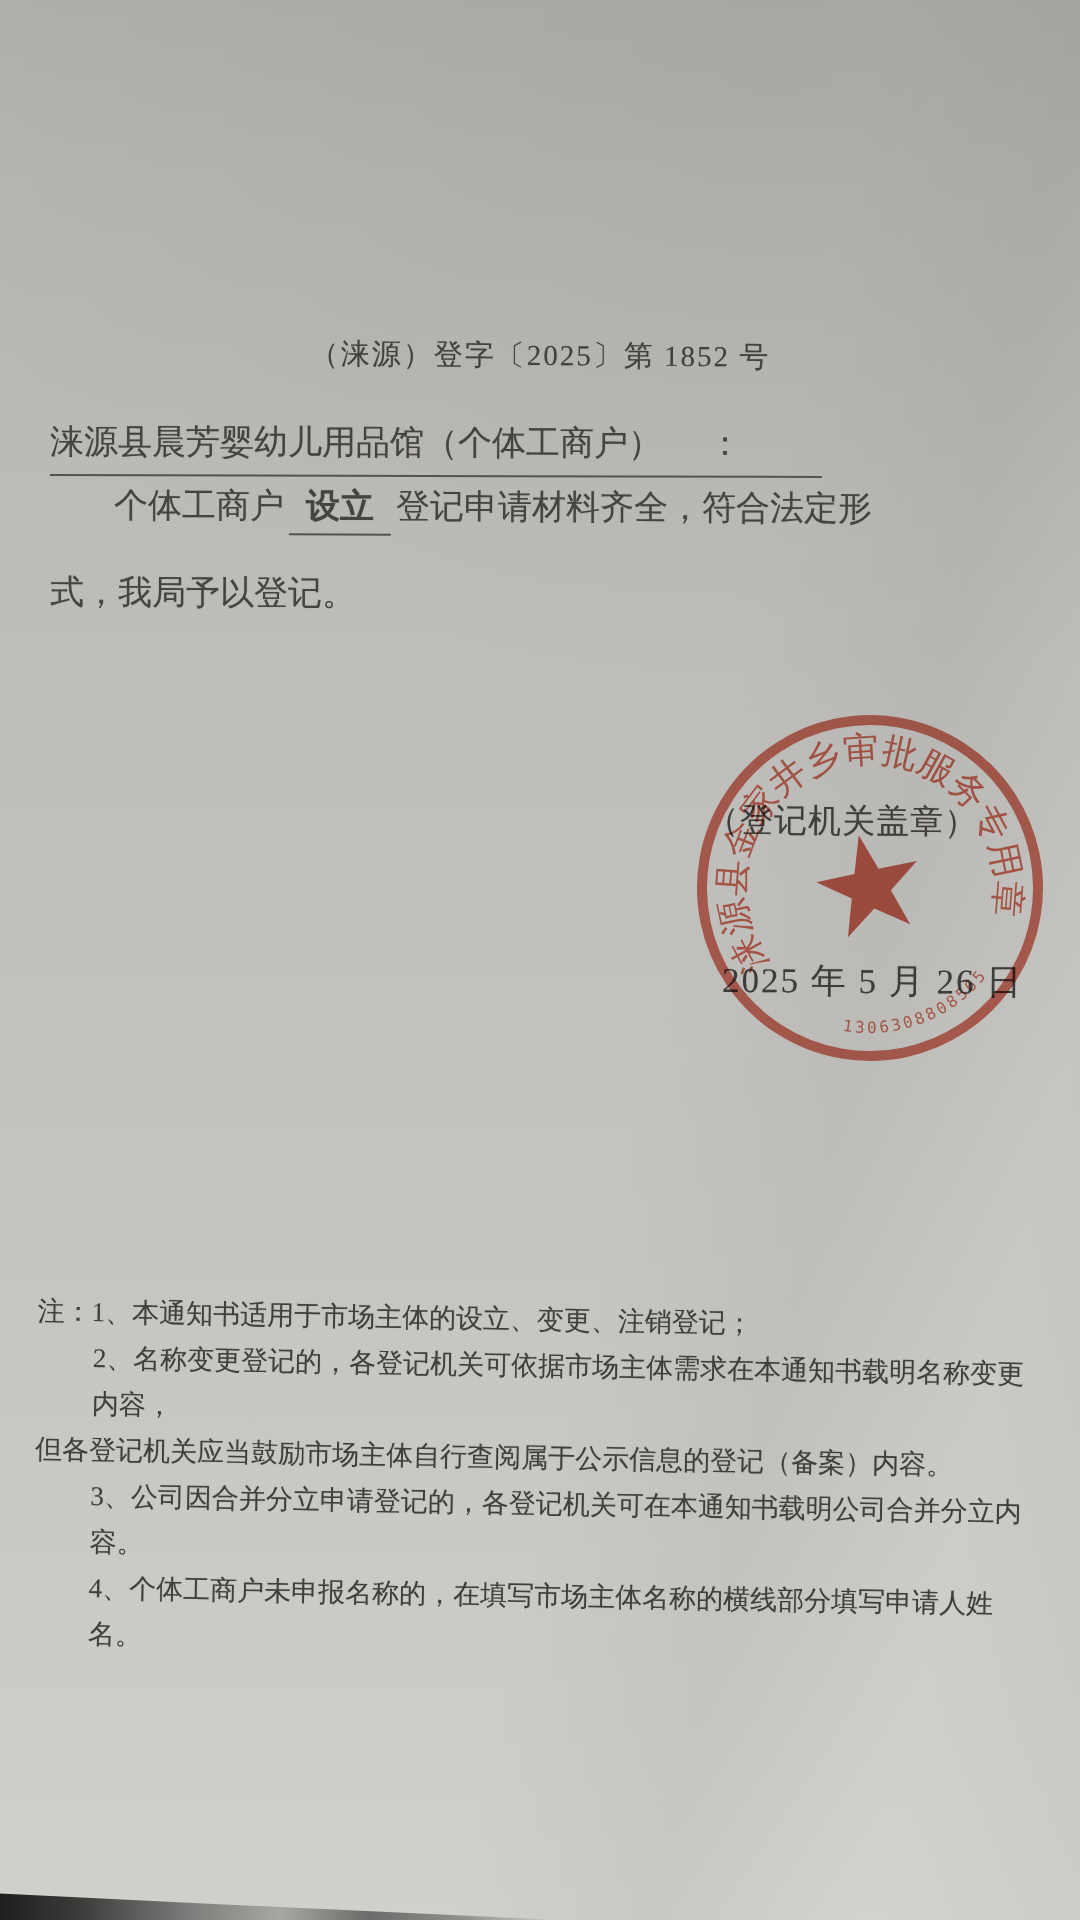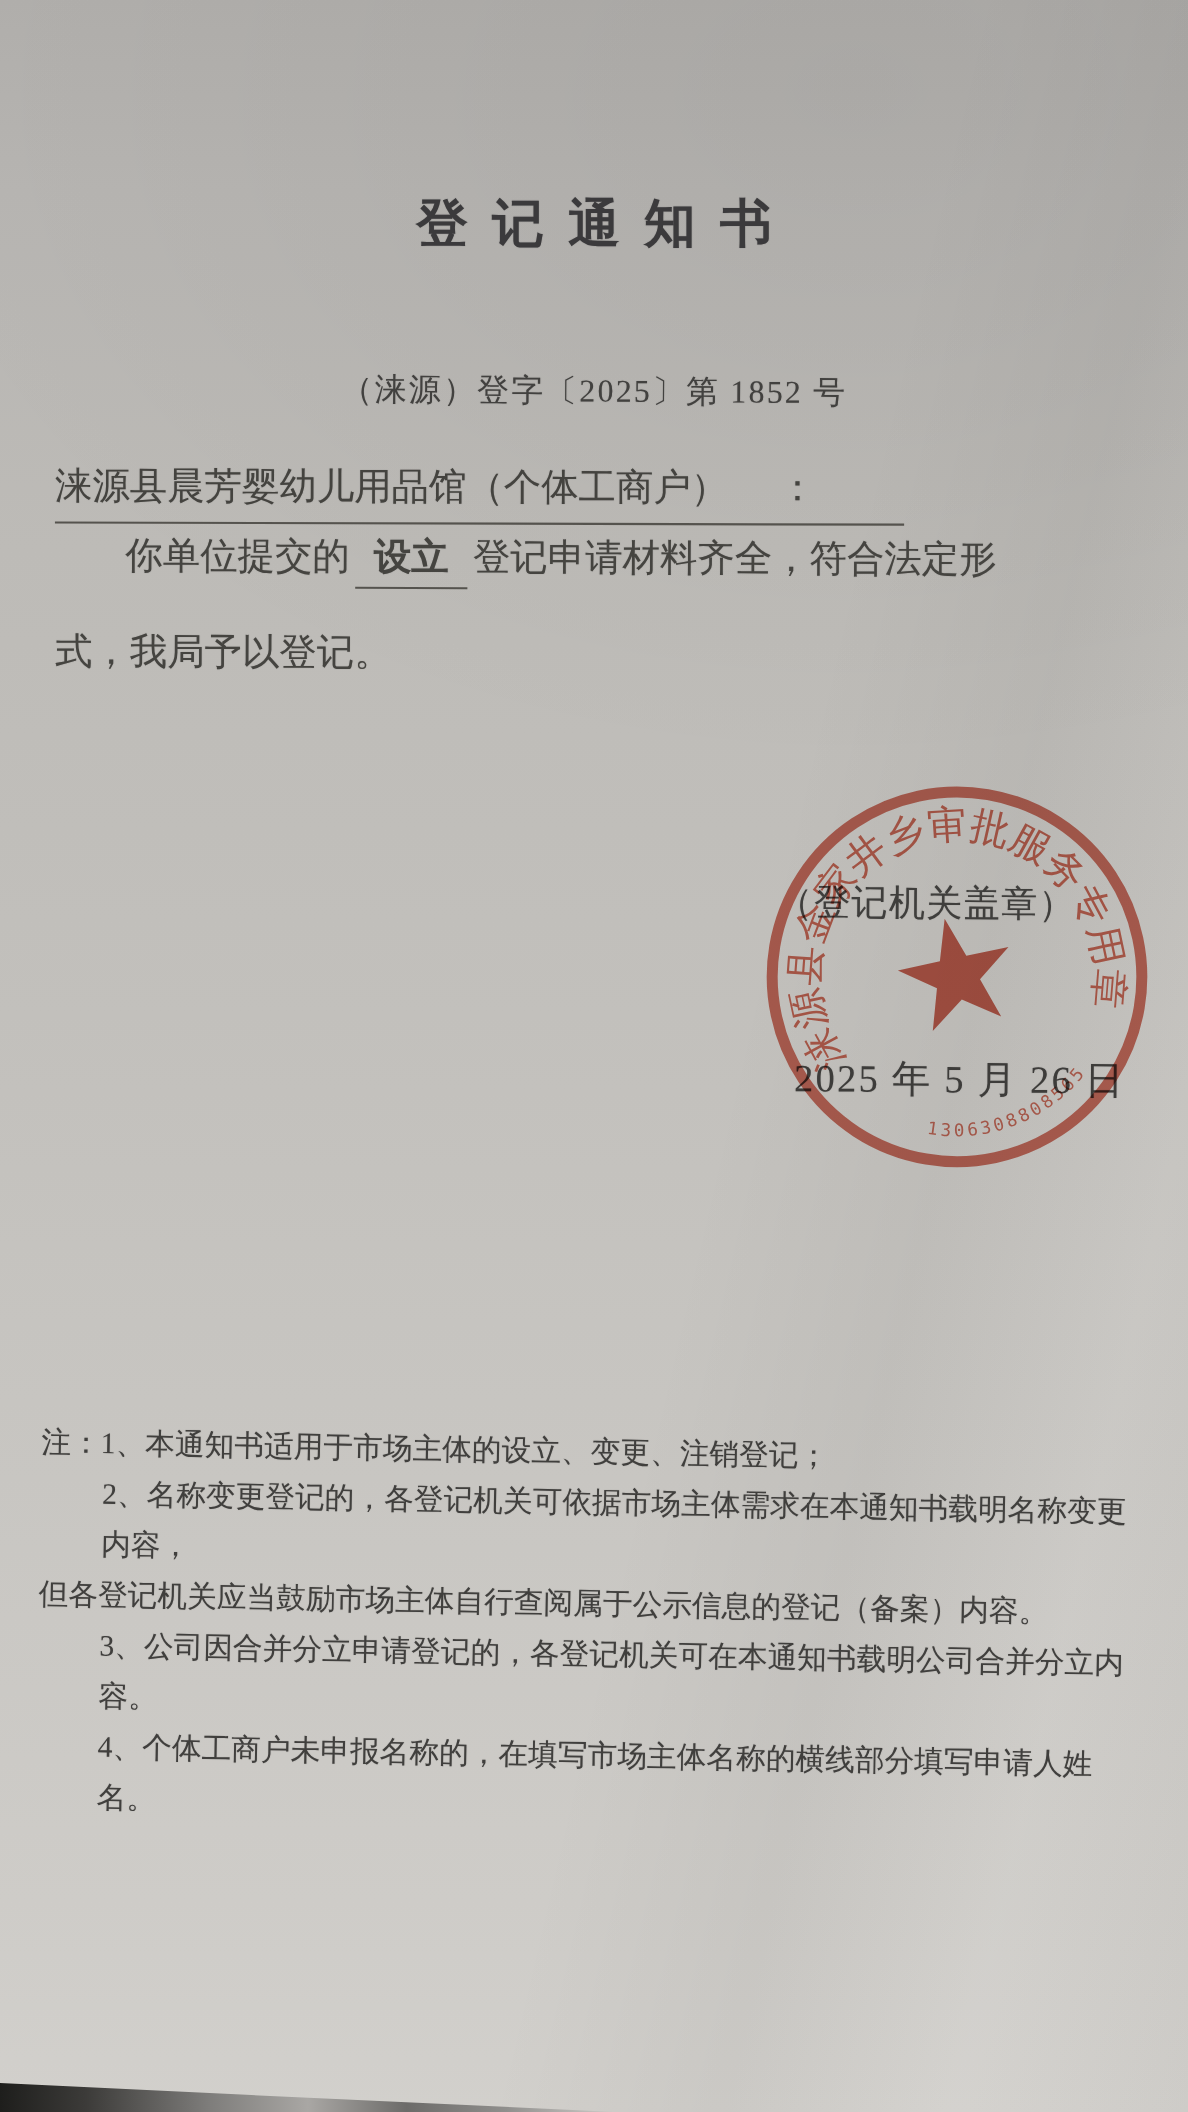--- a/index.html
+++ b/index.html
@@ -75,32 +75,31 @@
     left:0;bottom:0;width:560px;height:30px;z-index:4;
     background:linear-gradient(90deg,#1e1e1c 0%,#3c3b39 14%,#7e7d7b 34%,#a9a7a4 50%,#6c6b69 66%,#8f8e8c 82%,rgba(160,158,155,0) 100%);
     clip-path:polygon(0 12%, 40% 48%, 100% 100%, 0 100%);
   }
 </style>
 </head>
 <body>
 
 <div id="stage">
 
-  <div class="abs doc-title">登记通知书</div>
 
   <div class="abs doc-number">（涞源）登字〔2025〕第 1852 号</div>
 
   <div class="abs recipient">
     <span>涞源县晨芳婴幼儿用品馆（个体工商户）</span>
     <span class="gap"></span>
     <span>：</span>
   </div>
 
   <div class="abs bodyline l1">
-    <span>你单位提交的</span><span class="blank-fill">设立</span><span>登记申请材料齐全，符合法定形</span>
+    <span>个体工商户</span><span class="blank-fill">设立</span><span>登记申请材料齐全，符合法定形</span>
   </div>
 
   <div class="abs bodyline l2">式，我局予以登记。</div>
 
   <div class="abs stamp-caption">（登记机关盖章）</div>
 
   <div class="abs doc-date">2025 年 5 月 26 日</div>
 
   <svg class="abs seal" viewBox="0 0 360 360" aria-hidden="true">
     <circle cx="180" cy="180" r="168" fill="none" stroke="#cb4936" stroke-width="10" opacity="0.82"></circle>

